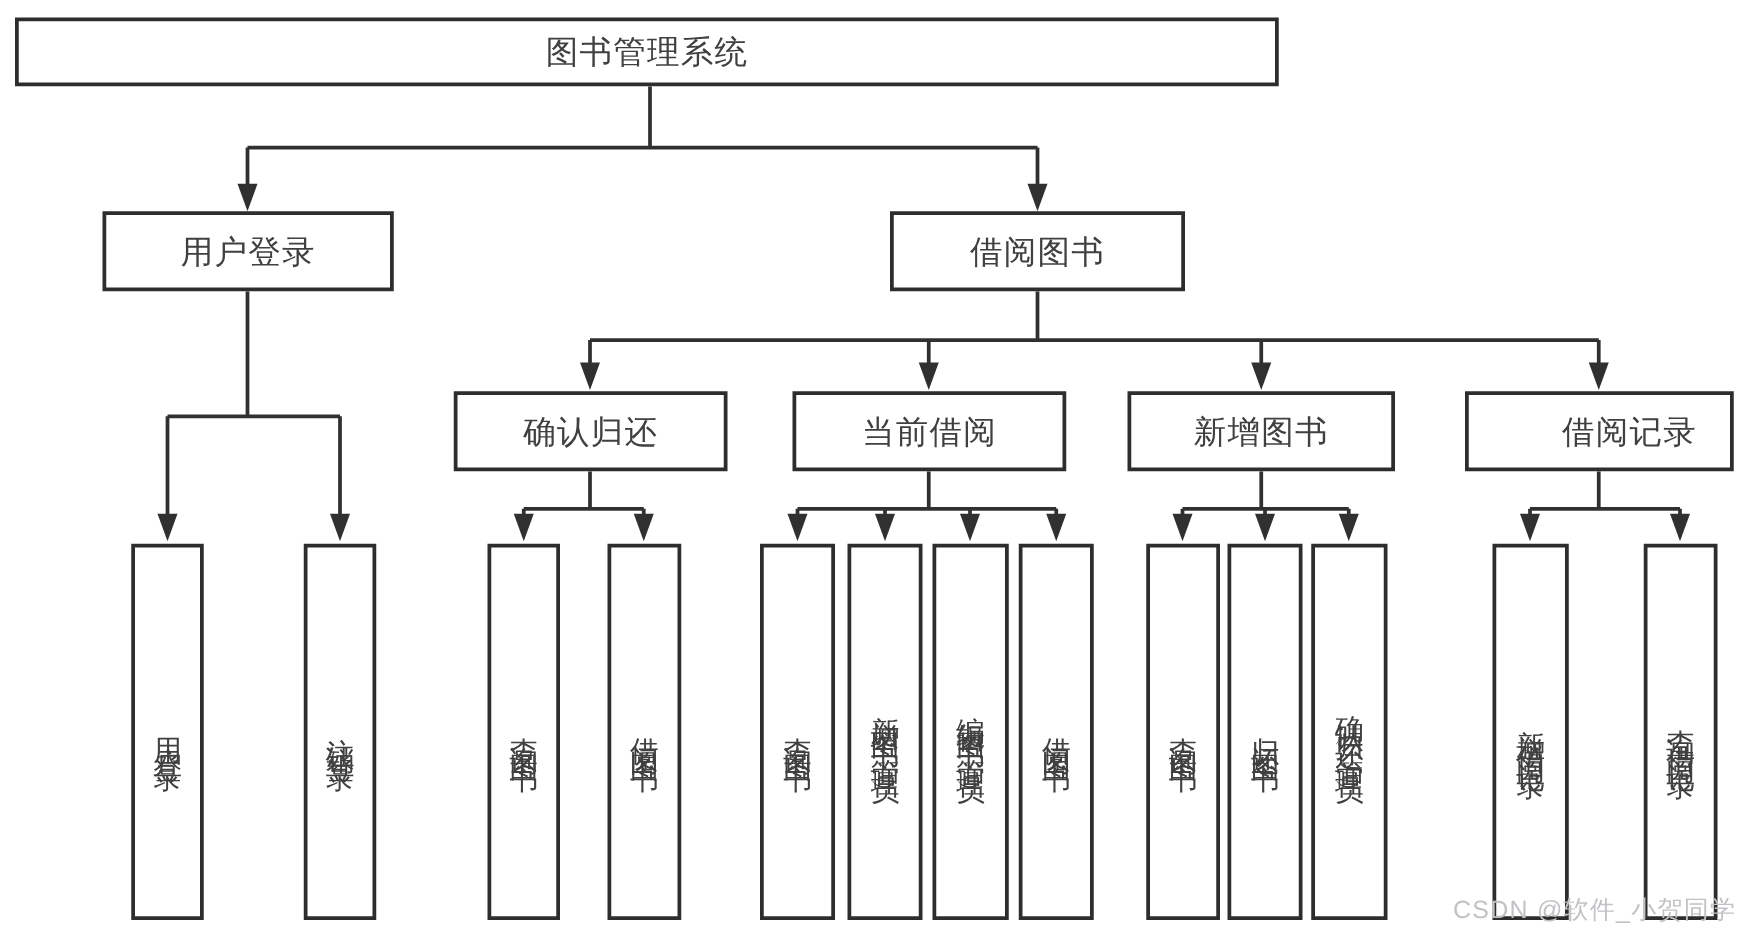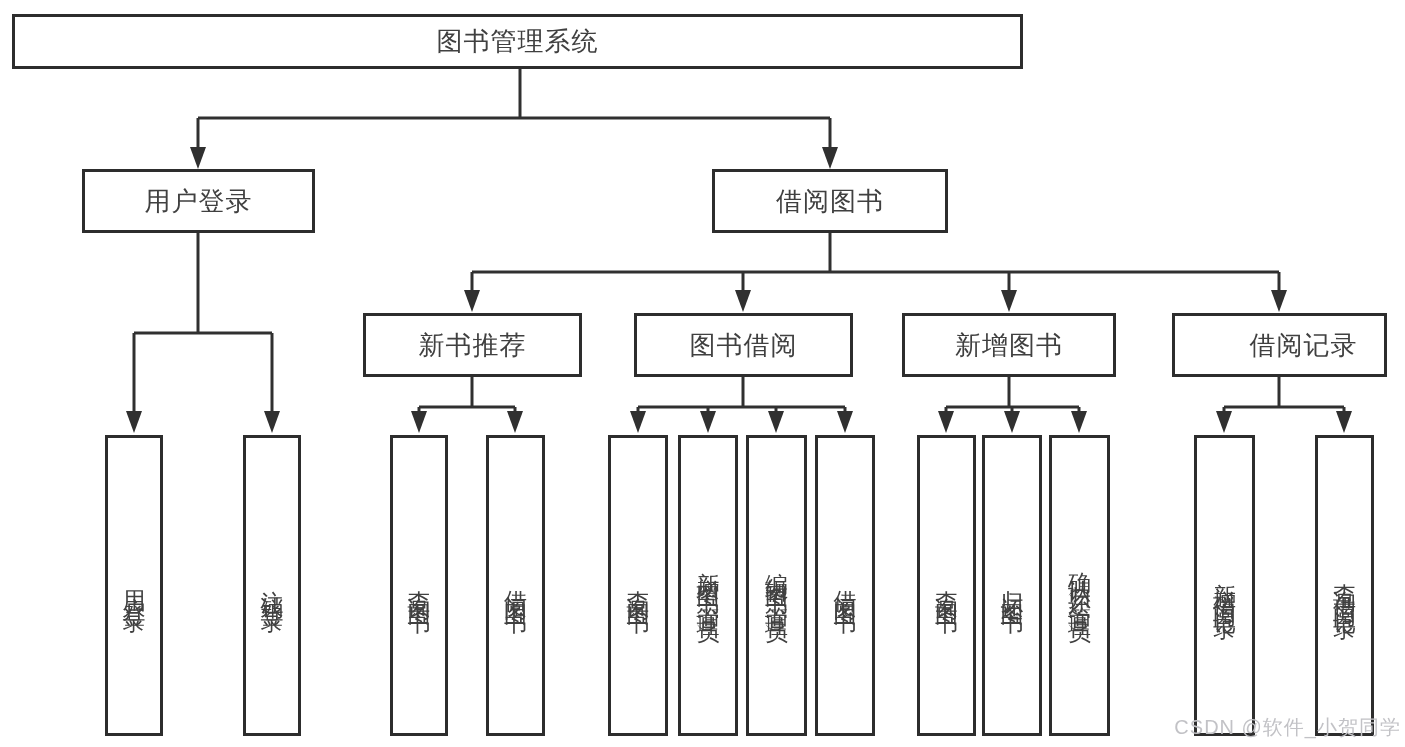--- a/index.html
+++ b/index.html
@@ -57,21 +57,21 @@
   #leaf-c2 { left: 678px;  width: 60px; }
   #leaf-c3 { left: 746px;  width: 61px; }
   #leaf-c4 { left: 815px;  width: 60px; }
   #leaf-d1 { left: 917px;  width: 59px; }
   #leaf-d2 { left: 982px;  width: 60px; }
   #leaf-d3 { left: 1049px; width: 61px; }
   #leaf-e1 { left: 1194px; width: 61px; }
   #leaf-e2 { left: 1315px; width: 59px; }
   #watermark {
     position: absolute;
-    right: 4px;
+    right: 16px;
     top: 714px;
     font-size: 20px;
     letter-spacing: 1px;
     color: #c2c2c6;
     z-index: 5;
     white-space: nowrap;
   }
 </style>
 </head>
 <body>
@@ -152,22 +152,22 @@
       <path d="M1224 433 L1216 411 L1232 411 Z" stroke="none"></path>
       <path d="M1344 433 L1336 411 L1352 411 Z" stroke="none"></path>
     </g>
   </svg>
 
   <div id="node-root" class="node h-node">图书管理系统</div>
 
   <div id="node-l2-a" class="node h-node">用户登录</div>
   <div id="node-l2-b" class="node h-node">借阅图书</div>
 
-  <div id="node-l3-a" class="node h-node">新书推荐</div>
-  <div id="node-l3-b" class="node h-node">图书借阅</div>
+  <div id="node-l3-a" class="node h-node">确认归还</div>
+  <div id="node-l3-b" class="node h-node">当前借阅</div>
   <div id="node-l3-c" class="node h-node">新增图书</div>
   <div id="node-l3-d" class="node h-node">借阅记录</div>
 
   <div id="leaf-a1" class="node v-node">用户登录</div>
   <div id="leaf-a2" class="node v-node">注销登录</div>
 
   <div id="leaf-b1" class="node v-node">查询图书</div>
   <div id="leaf-b2" class="node v-node">借阅图书</div>
 
   <div id="leaf-c1" class="node v-node">查询图书</div>

